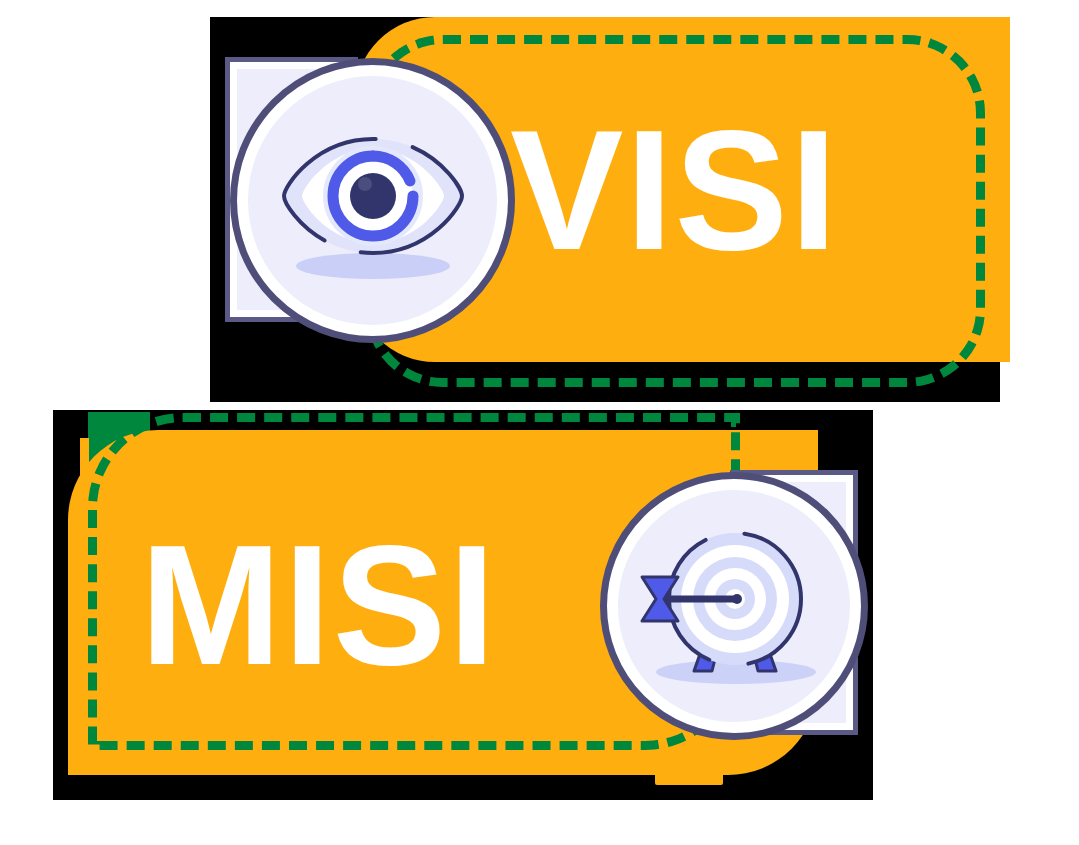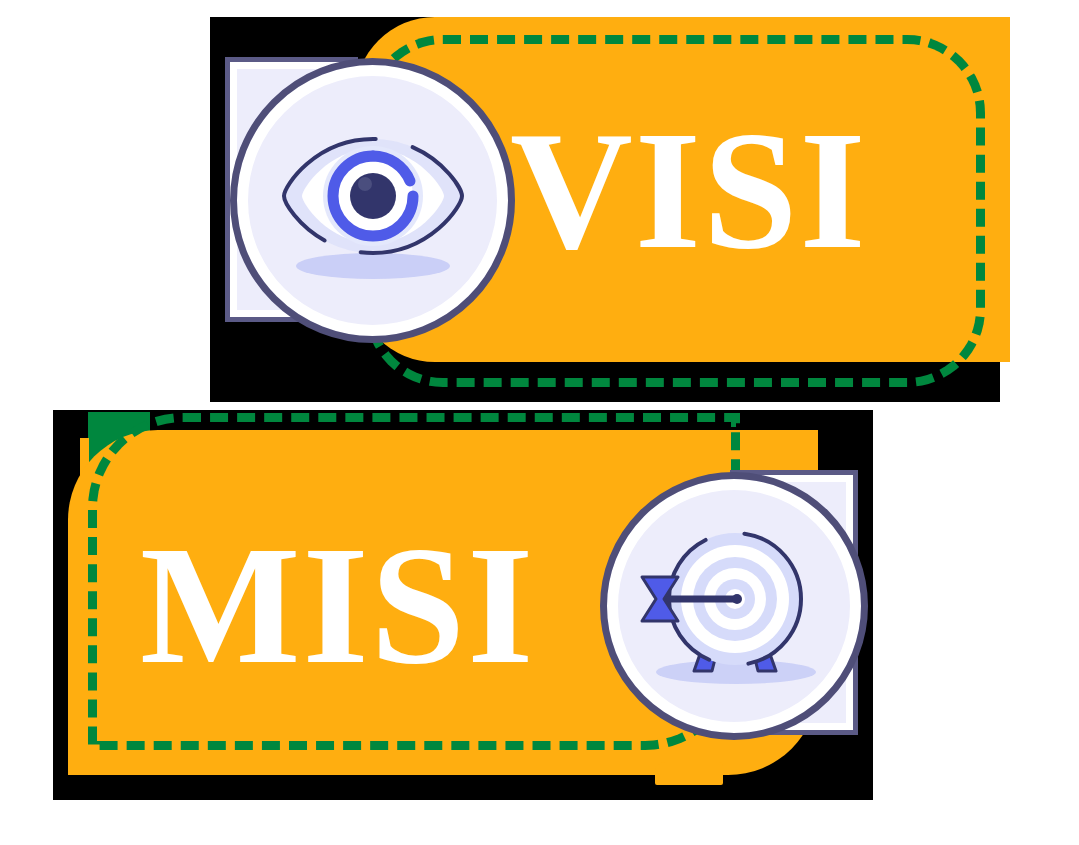--- a/index.html
+++ b/index.html
@@ -53,21 +53,21 @@
     box-shadow: 0 0 0 11px #ffffff inset;
     box-sizing: border-box;
     display: flex;
     align-items: center;
     justify-content: center;
   }
 
   .card-label {
     color: #ffffff;
     font-weight: bold;
-    font-family: Liberation Serif, serif;
+    font-family: Liberation Sans, sans-serif;
     letter-spacing: 2px;
     line-height: 1;
     white-space: nowrap;
     user-select: none;
   }
 
   #visi-label { font-size: 170px; }
   #misi-label { font-size: 170px; }
 
   .icon-svg { display: block; }

